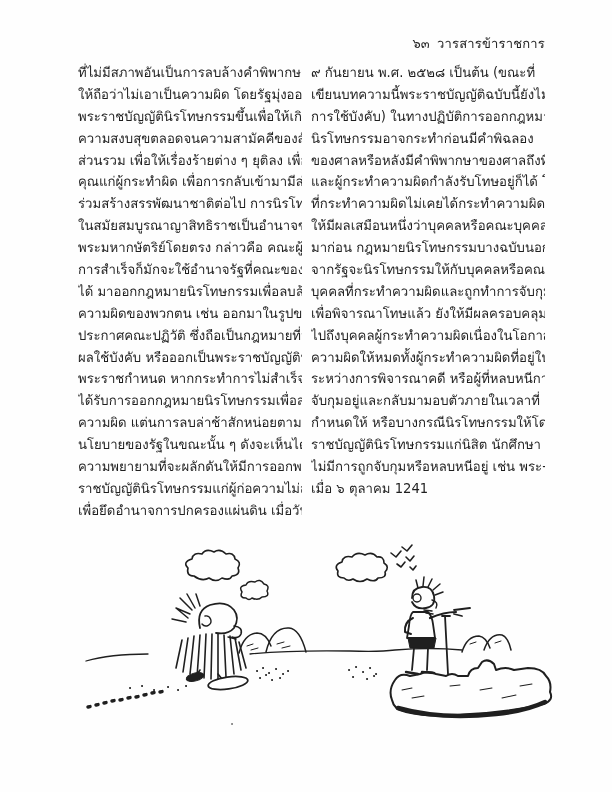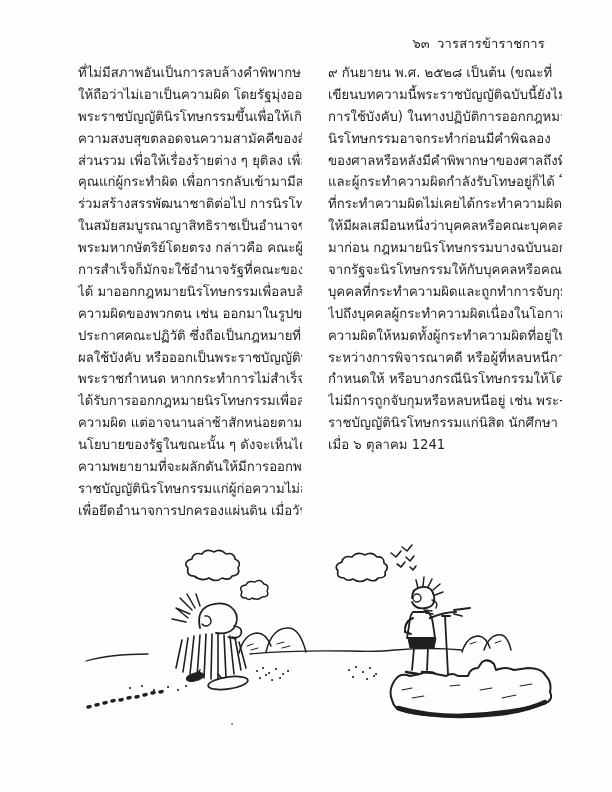--- a/index.html
+++ b/index.html
@@ -15,21 +15,21 @@
   .running-head{
     position:absolute;top:33px;left:311px;width:234px;
     text-align:right;font-size:13px;letter-spacing:.2px;white-space:nowrap;
   }
   .running-head .head-num{margin-right:7px;}
   .column{
     position:absolute;top:62px;
     font-size:13.2px;line-height:21.9px;
   }
   .col-left{left:78px;width:224px;}
-  .col-right{left:328px;width:234px;}
+  .col-right{left:311px;width:234px;}
   .text-line{
     height:21.9px;white-space:nowrap;overflow:hidden;
     text-align:justify;
   }
   .illustration{
     position:absolute;left:50px;top:540px;width:520px;height:240px;
   }
   svg{display:block;}
   .ink{stroke:#1f1f1f;fill:none;stroke-linecap:round;stroke-linejoin:round;}
 </style>
@@ -52,45 +52,47 @@
       <div class="text-line">ร่วมสร้างสรรพัฒนาชาติต่อไป การนิรโทษกรรม</div>
       <div class="text-line">ในสมัยสมบูรณาญาสิทธิราชเป็นอำนาจของ</div>
       <div class="text-line">พระมหากษัตริย์โดยตรง กล่าวคือ คณะผู้ก่อ</div>
       <div class="text-line">การสำเร็จก็มักจะใช้อำนาจรัฐที่คณะของตน</div>
       <div class="text-line">ได้ มาออกกฎหมายนิรโทษกรรมเพื่อลบล้าง</div>
       <div class="text-line">ความผิดของพวกตน เช่น ออกมาในรูปของ</div>
       <div class="text-line">ประกาศคณะปฏิวัติ ซึ่งถือเป็นกฎหมายที่มี</div>
       <div class="text-line">ผลใช้บังคับ หรือออกเป็นพระราชบัญญัติหรือ</div>
       <div class="text-line">พระราชกำหนด หากกระทำการไม่สำเร็จก็อาจ</div>
       <div class="text-line">ได้รับการออกกฎหมายนิรโทษกรรมเพื่อลบล้าง</div>
-      <div class="text-line">ความผิด แต่อาจนานล่าช้าสักหน่อยตาม</div>
+      <div class="text-line">ความผิด แต่นการลบล่าช้าสักหน่อยตาม</div>
       <div class="text-line">นโยบายของรัฐในขณะนั้น ๆ ดังจะเห็นได้จาก</div>
       <div class="text-line">ความพยายามที่จะผลักดันให้มีการออกพระ-</div>
       <div class="text-line">ราชบัญญัตินิรโทษกรรมแก่ผู้ก่อความไม่สงบ</div>
       <div class="text-line">เพื่อยึดอำนาจการปกครองแผ่นดิน เมื่อวันที่</div>
     </div>
 
   <div class="column col-right">
       <div class="text-line">๙ กันยายน พ.ศ. ๒๕๒๘ เป็นต้น (ขณะที่</div>
       <div class="text-line">เขียนบทความนี้พระราชบัญญัติฉบับนี้ยังไม่มี</div>
       <div class="text-line">การใช้บังคับ) ในทางปฏิบัติการออกกฎหมาย</div>
       <div class="text-line">นิรโทษกรรมอาจกระทำก่อนมีคำพิฉลอง</div>
       <div class="text-line">ของศาลหรือหลังมีคำพิพากษาของศาลถึงที่สุด</div>
       <div class="text-line">และผู้กระทำความผิดกำลังรับโทษอยู่ก็ได้ โดย</div>
       <div class="text-line">ที่กระทำความผิดไม่เคยได้กระทำความผิด</div>
       <div class="text-line">ให้มีผลเสมือนหนึ่งว่าบุคคลหรือคณะบุคคล</div>
       <div class="text-line">มาก่อน กฎหมายนิรโทษกรรมบางฉบับนอก</div>
       <div class="text-line">จากรัฐจะนิรโทษกรรมให้กับบุคคลหรือคณะ</div>
       <div class="text-line">บุคคลที่กระทำความผิดและถูกทำการจับกุม</div>
+      <div class="text-line">เพื่อพิจารณาโทษแล้ว ยังให้มีผลครอบคลุม</div>
       <div class="text-line">ไปถึงบุคคลผู้กระทำความผิดเนื่องในโอกาส</div>
       <div class="text-line">ความผิดให้หมดทั้งผู้กระทำความผิดที่อยู่ใน</div>
       <div class="text-line">ระหว่างการพิจารณาคดี หรือผู้ที่หลบหนีการ</div>
+      <div class="text-line">จับกุมอยู่และกลับมามอบตัวภายในเวลาที่</div>
       <div class="text-line">กำหนดให้ หรือบางกรณีนิรโทษกรรมให้โดย</div>
+      <div class="text-line">ราชบัญญัตินิรโทษกรรมแก่นิสิต นักศึกษา</div>
       <div class="text-line">ไม่มีการถูกจับกุมหรือหลบหนีอยู่ เช่น พระ-</div>
-      <div class="text-line">ราชบัญญัตินิรโทษกรรมแก่นิสิต นักศึกษา</div>
       <div class="text-line">เมื่อ ๖ ตุลาคม 1241</div>
     </div>
 
   <svg class="illustration" width="520" height="240" viewBox="0 0 520 240" xmlns="http://www.w3.org/2000/svg">
 
     <g>
       <path class="ink" stroke-width="1.6" d="M144 36 Q136 36 138 28 Q132 22 142 19 Q143 12 152 14 Q156 8 164 12 Q170 8 176 14 Q184 12 185 19 Q192 22 188 28 Q191 35 182 36 Q180 41 172 38 Q166 43 159 38 Q152 42 144 36 Z"></path>
       <path class="ink" stroke-width="1.5" d="M196 58 Q189 58 192 52 Q188 46 196 45 Q198 40 205 42 Q210 38 214 44 Q220 45 217 51 Q220 57 212 57 Q208 61 202 58 Q199 61 196 58 Z"></path>
       <path class="ink" stroke-width="1.6" d="M294 38 Q286 38 288 31 Q283 25 292 22 Q293 15 302 17 Q307 11 315 15 Q322 11 327 17 Q334 16 334 23 Q340 27 335 32 Q337 38 328 38 Q325 43 317 39 Q310 44 303 39 Q298 42 294 38 Z"></path>
     </g>

